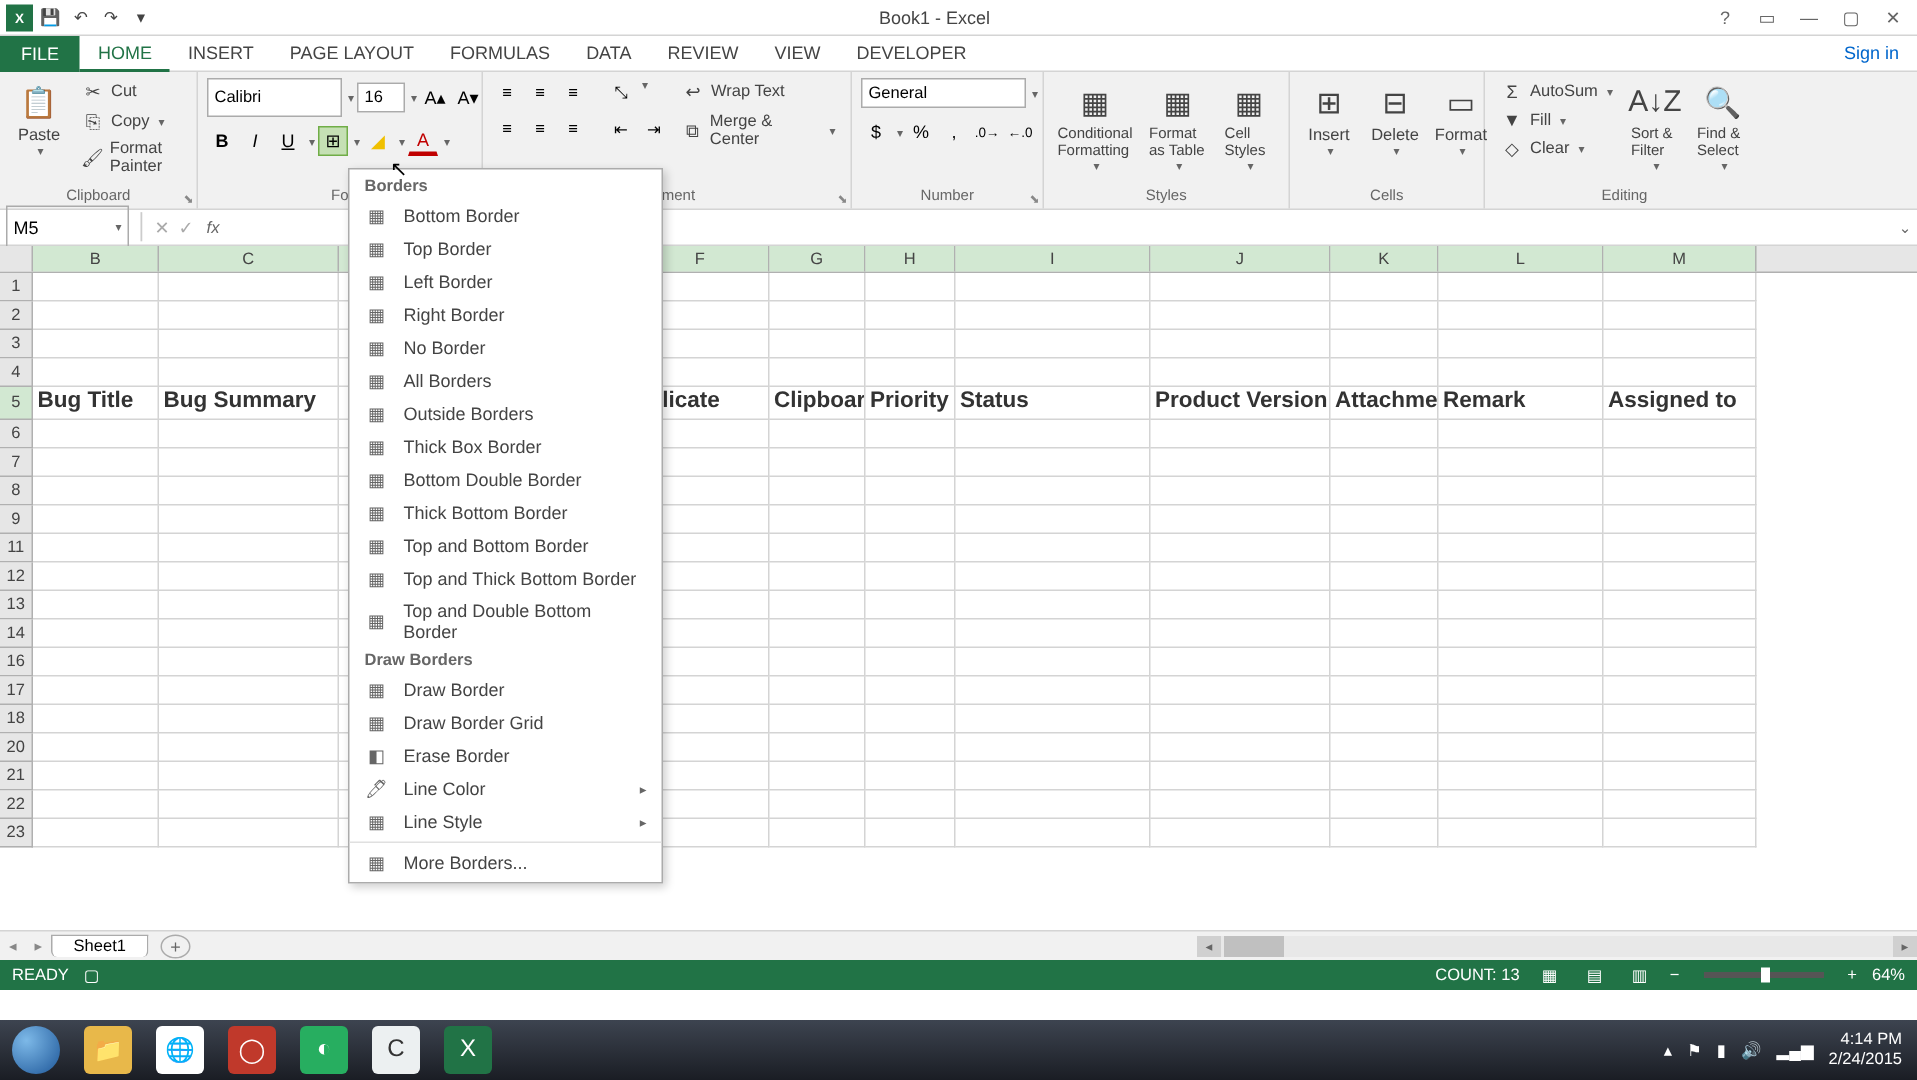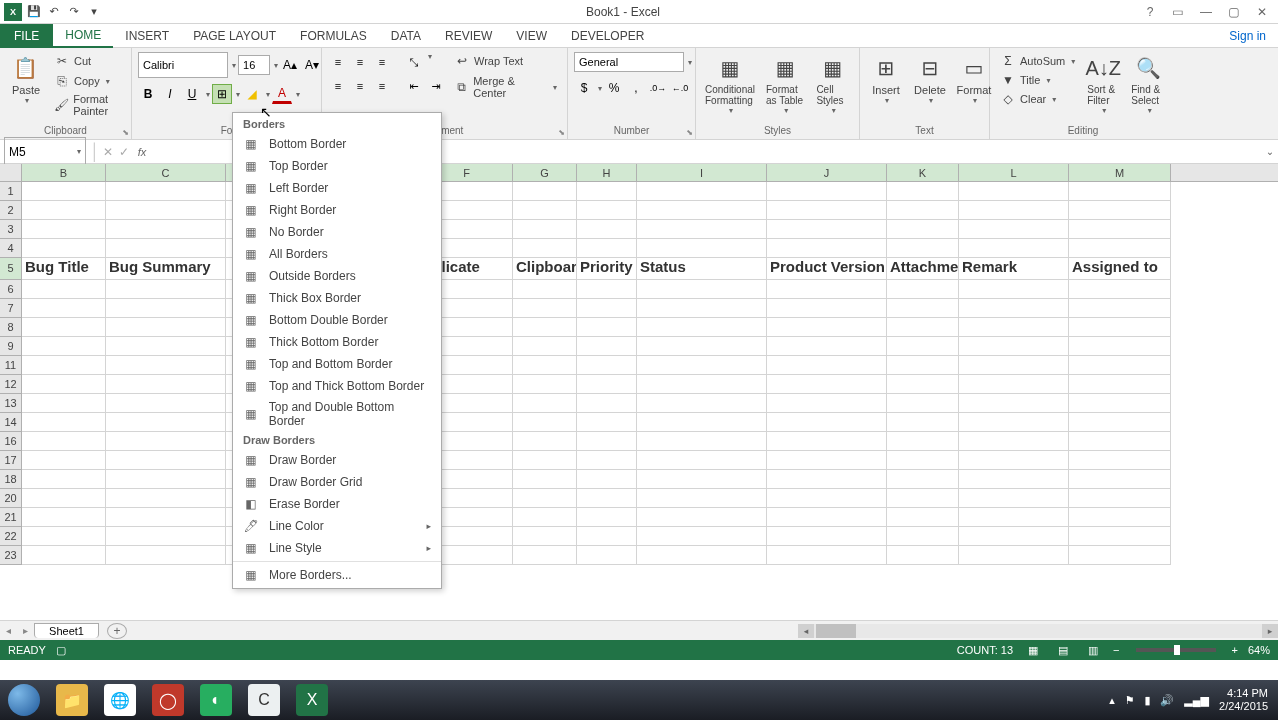--- a/index.html
+++ b/index.html
@@ -8,21 +8,21 @@
 
 .titlebar { height: 24px; background: #fff; display: flex; align-items: center; border-bottom: 1px solid #d4d4d4; }
 .qat { display: flex; align-items: center; gap: 4px; padding: 0 4px; }
 .qat-icon { width: 16px; height: 16px; display: flex; align-items: center; justify-content: center; font-size: 11px; color: #444; cursor: pointer; }
 .excel-icon { width: 18px; height: 18px; background: #217346; color: #fff; font-size: 9px; font-weight: bold; display: flex; align-items: center; justify-content: center; }
 .title-center { flex: 1; text-align: center; font-size: 12px; color: #444; }
 .title-right { display: flex; align-items: center; gap: 8px; padding-right: 6px; }
 .win-btn { width: 20px; height: 16px; display: flex; align-items: center; justify-content: center; font-size: 12px; color: #666; cursor: pointer; }
 
 
-.ribbon-tabs { height: 24px; background: #fff; display: flex; align-items: center; border-bottom: 1px solid #d4d4d4; }
+.ribbon-tabs { height: 24px; background: #fff; display: flex; align-items: flex-start; border-bottom: 1px solid #d4d4d4; }
 .file-tab { background: #217346; color: #fff; padding: 4px 14px; font-size: 12px; height: 24px; display: flex; align-items: center; }
 .tab { padding: 4px 12px; font-size: 12px; color: #444; cursor: pointer; }
 .tab.active { color: #217346; border-bottom: 2px solid #217346; }
 .signin { margin-left: auto; padding: 4px 12px; font-size: 12px; color: #0066cc; cursor: pointer; }
 
 
 .ribbon { height: 92px; background: #f1f1f1; border-bottom: 1px solid #d4d4d4; display: flex; }
 .group { border-right: 1px solid #d4d4d4; padding: 4px 6px 2px 6px; display: flex; flex-direction: column; position: relative; }
 .group-label { font-size: 10px; color: #666; text-align: center; margin-top: auto; padding-bottom: 1px; }
 .group-body { flex: 1; display: flex; align-items: flex-start; gap: 4px; }
@@ -283,34 +283,34 @@
         <div class="big-icon">⊟</div>
         <span>Delete</span>
           <span class="dropdown-arrow">▾</span>
       </div>
       <div class="big-btn">
         <div class="big-icon">▭</div>
         <span>Format</span>
           <span class="dropdown-arrow">▾</span>
       </div>
     </div>
-    <div class="group-label">Text</div>
+    <div class="group-label">Cells</div>
   </div>
 
   <div class="group" style="width:186px;border-right:none;">
     <div class="group-body">
       <div style="display:flex;flex-direction:column;gap:1px;">
         <div class="small-btn">
             <span class="small-icon">Σ</span>
             <span>AutoSum</span>
             <span class="dropdown-arrow">▾</span>
           </div>
         <div class="small-btn">
             <span class="small-icon">▼</span>
-            <span>Title</span>
+            <span>Fill</span>
             <span class="dropdown-arrow">▾</span>
           </div>
         <div class="small-btn">
             <span class="small-icon">◇</span>
             <span>Clear</span>
             <span class="dropdown-arrow">▾</span>
           </div>
       </div>
       <div class="big-btn">
         <div class="big-icon">A↓Z</div>

